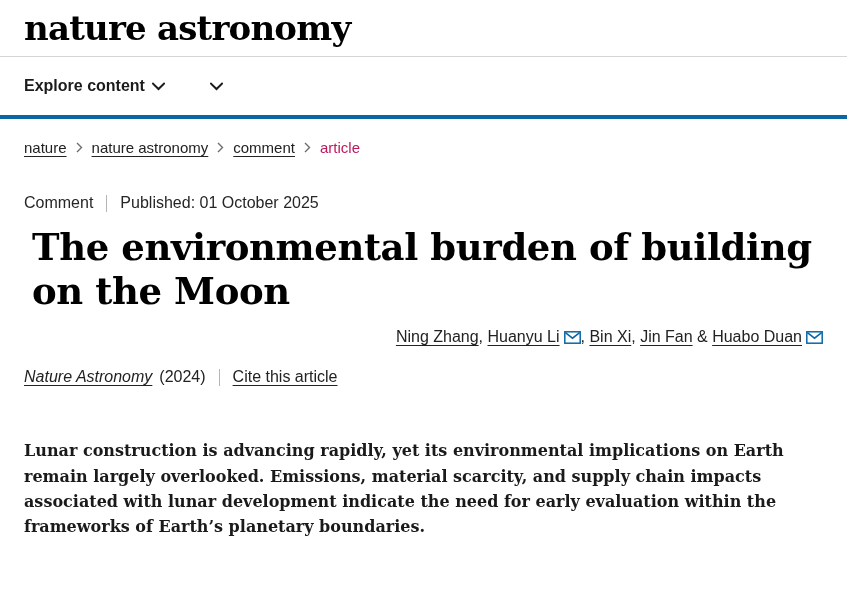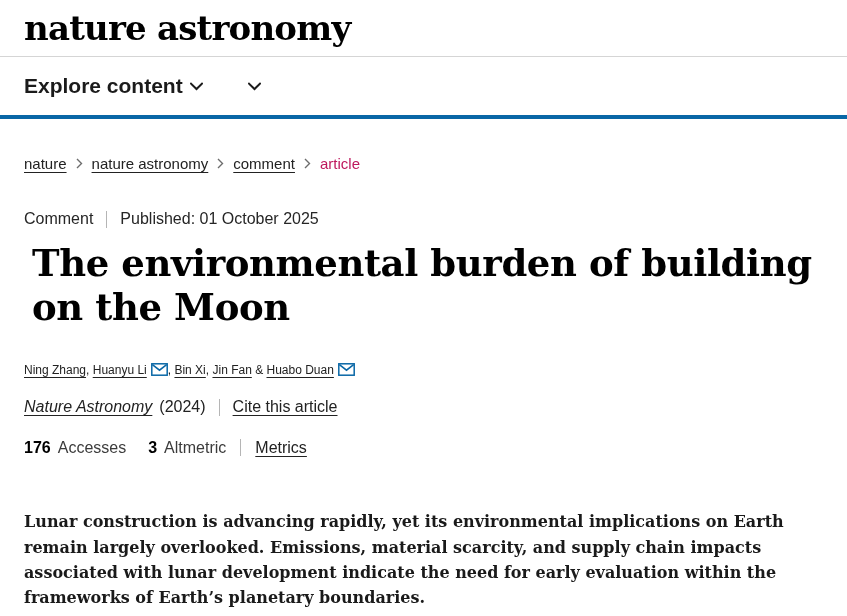--- a/index.html
+++ b/index.html
@@ -39,21 +39,21 @@
     height: 62px;
     display: flex;
     align-items: center;
     padding-left: 24px;
     box-sizing: border-box;
     border-bottom: 4px solid #0967a6;
   }
   .nav-item {
     display: flex;
     align-items: center;
-    font-size: 21px;
+    font-size: 16px;
     font-weight: 700;
     color: #1b1b1b;
     margin-right: 38px;
     cursor: pointer;
     white-space: nowrap;
   }
   .nav-item .chev {
     margin-left: 7px;
     display: inline-block;
   }
@@ -61,21 +61,21 @@
 
   
   .content {
     padding: 0 24px;
   }
 
   
   .breadcrumb {
     display: flex;
     align-items: center;
-    margin-top: 36px;
+    margin-top: 20px;
     font-size: 15px;
     color: #3b3b3b;
   }
   .breadcrumb a {
     color: #222222;
     text-decoration: underline;
     text-underline-offset: 3px;
     cursor: pointer;
   }
   .breadcrumb .crumb-current {
@@ -109,24 +109,25 @@
     font-weight: 700;
     font-size: 37px;
     line-height: 1.18;
     letter-spacing: -0.4px;
     color: #000000;
     margin: 14px 0 0 8px;
   }
 
   
   .authors {
-    margin-top: 32px;
-    font-size: 12px;
+    margin-top: 12px;
+    font-size: 16px;
     color: #222222;
     line-height: 1.5;
+    text-align: right;
   }
   .authors a {
     color: #222222;
     text-decoration: underline;
     text-underline-offset: 3px;
     cursor: pointer;
   }
   .env-icon {
     display: inline-block;
     vertical-align: -2px;
@@ -277,25 +278,16 @@
         </svg></span>
   </div>
 
   <div class="citation">
     <span class="journal">Nature Astronomy</span>
     <span class="year">(2024)</span>
     <span class="divider"></span>
     <a class="cite">Cite this article</a>
   </div>
 
-  <div class="metrics">
-    <span class="num">176</span>
-    <span class="lbl">Accesses</span>
-    <span class="gap"></span>
-    <span class="num">3</span>
-    <span class="lbl">Altmetric</span>
-    <span class="divider"></span>
-    <a>Metrics</a>
-  </div>
 
   <p class="standfirst">Lunar construction is advancing rapidly, yet its environmental implications on Earth remain largely overlooked. Emissions, material scarcity, and supply chain impacts associated with lunar development indicate the need for early evaluation within the frameworks of Earth’s planetary boundaries.</p>
 
 </main>
 
 </body></html>

